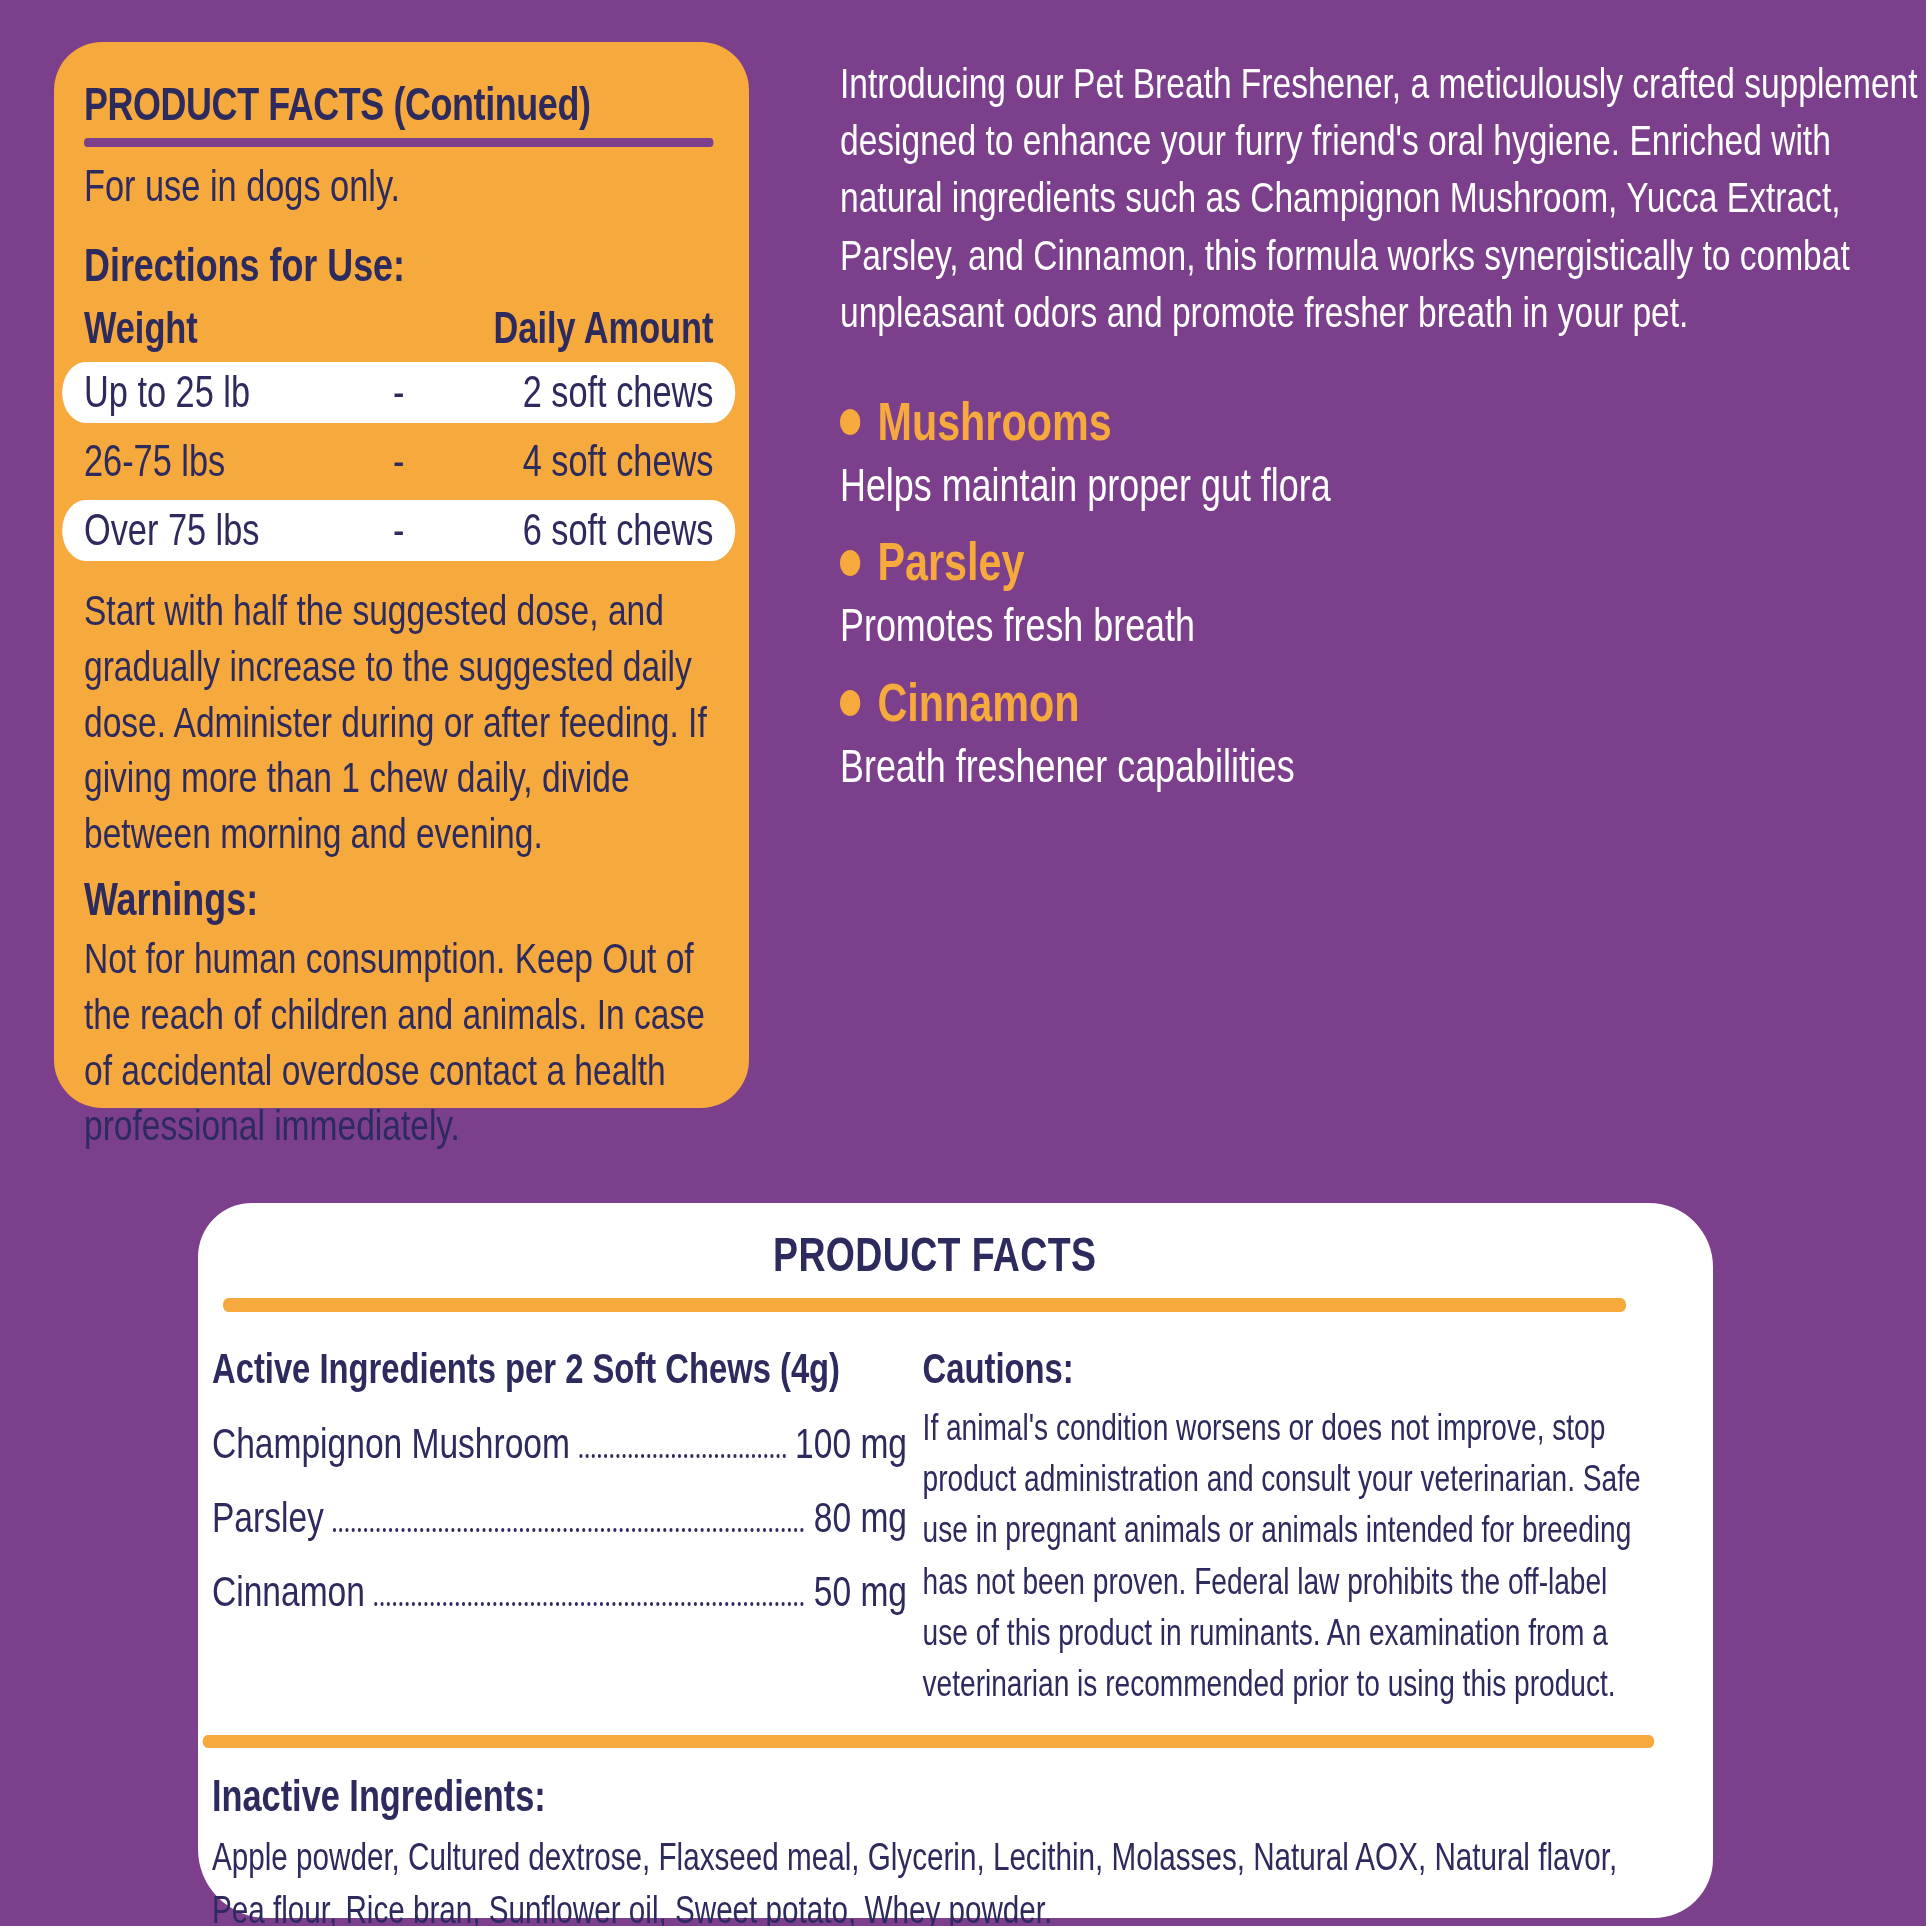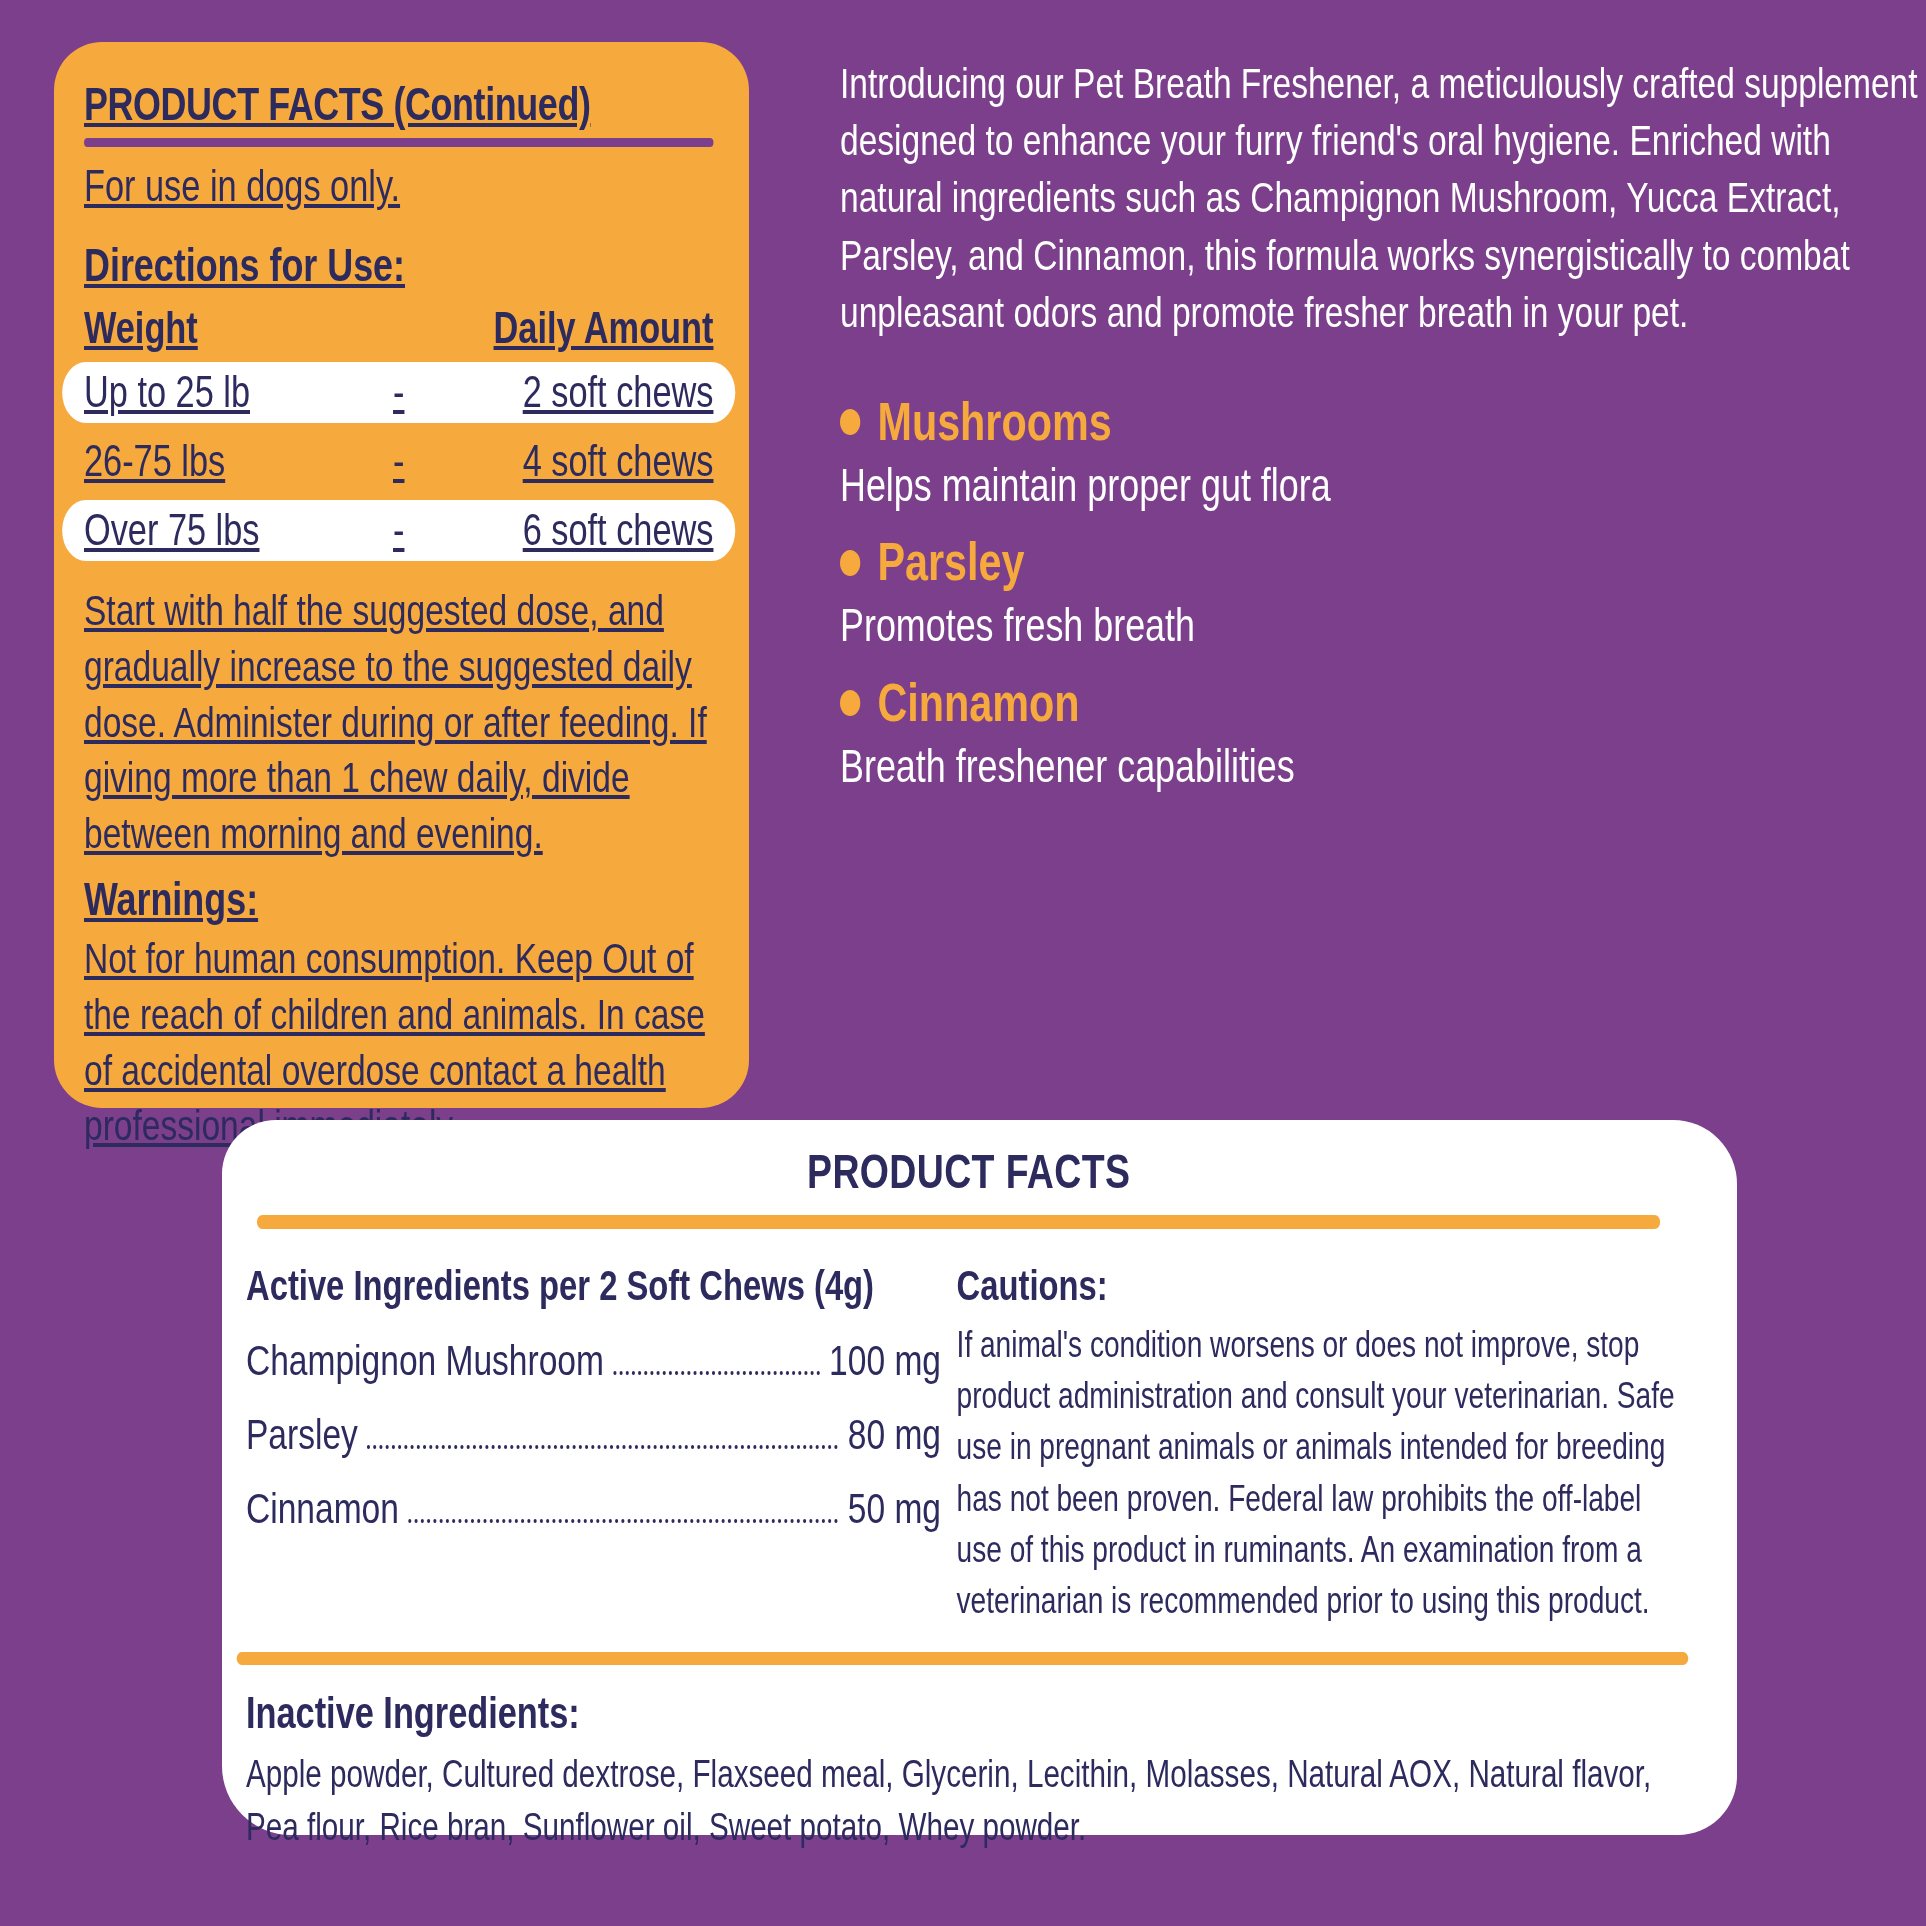--- a/index.html
+++ b/index.html
@@ -10,21 +10,20 @@
     color:#2d2a5e;
     -webkit-font-smoothing:antialiased;
   }
   .cond{transform:scaleX(0.78);transform-origin:0 0;}
 
   
   .orange-panel{
     position:absolute;left:54px;top:42px;width:695px;height:1066px;
     background:#f6a93c;border-radius:48px;box-sizing:border-box;
     padding:38px 0 16px 30px;
-    text-decoration:underline;
   }
   .orange-inner{width:807px;}
   .op-title{margin:0;font-size:46px;font-weight:700;line-height:1.05;letter-spacing:-0.5px;}
   .purple-rule{height:9px;background:#7c3f8c;border-radius:5px;margin:10px 0 0 0;width:100%;}
   .for-use{margin:11px 0 0 0;font-size:44px;line-height:1.27;}
   .directions{margin:26px 0 0 0;font-size:46px;font-weight:700;line-height:1.1;}
   .dose-table{margin-top:12px;}
   .dose-row{
     display:grid;grid-template-columns:1fr 59px 1fr;align-items:center;
     font-size:44px;height:61px;padding:0 28px;margin:8px -28px;
@@ -43,25 +42,24 @@
   .right-inner{width:1390px;color:#ffffff;}
   .intro{margin:0;font-size:43px;line-height:1.33;}
   .bullets{margin:51px 0 0 0;padding:0;list-style:none;}
   .b-name-row{display:flex;align-items:center;gap:22px;}
   .b-dot{width:26px;height:26px;border-radius:50%;background:#f6a93c;flex:0 0 auto;}
   .b-name{font-size:53px;font-weight:700;color:#f6a93c;line-height:1.15;}
   .b-desc{margin:4px 0 18px 0;font-size:46px;line-height:1.25;color:#ffffff;}
 
   
   .white-panel{
-    position:absolute;left:198px;top:1120px;width:1515px;height:715px;
+    position:absolute;left:198px;top:1203px;width:1515px;height:715px;
     background:#ffffff;box-sizing:border-box;
     border-radius:54px 64px 59px 69px;
-    padding:26px 0 0 24px;
-    margin-left:24px;
+    padding:26px 0 0 14px;
   }
   .white-inner{width:1853px;}
   .wp-title{margin:0;font-size:48px;font-weight:700;text-align:center;letter-spacing:0.5px;line-height:1.1;}
   .orange-rule{height:14px;background:#f6a93c;border-radius:8px;}
   .rule1{margin:16px 40px 0 14px;}
   .rule2{margin:26px 0 0 -12px;width:1861px;height:13px;}
   .cols{display:grid;grid-template-columns:891px 1fr;column-gap:20px;margin-top:32px;}
   .act-h{margin:0;font-size:42px;font-weight:700;line-height:1.2;}
   .ing-row{display:flex;align-items:baseline;font-size:43px;margin-top:25px;}
   .ing-name{white-space:nowrap;}

